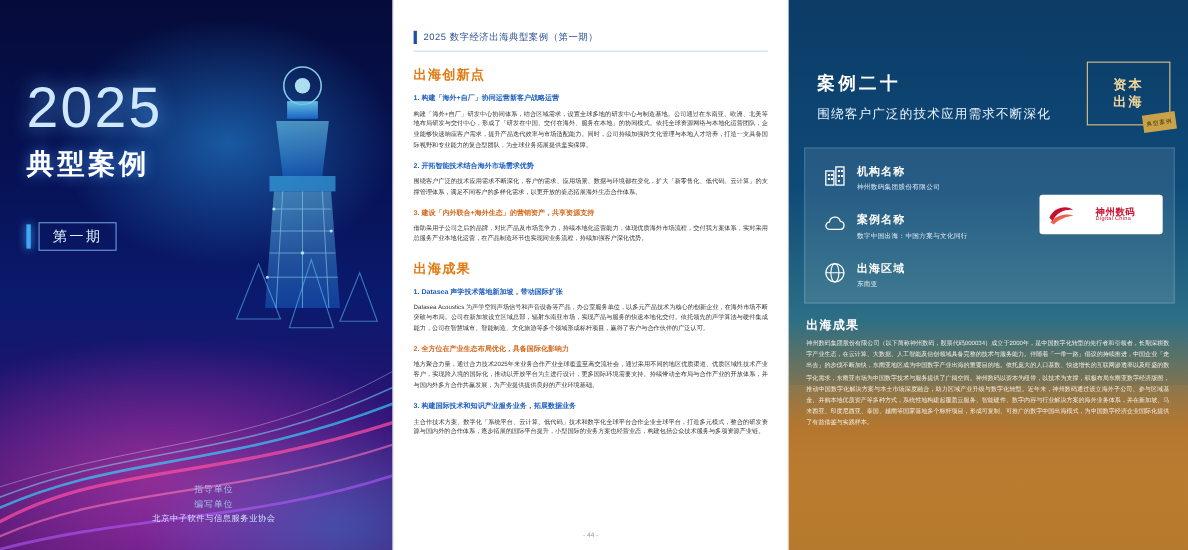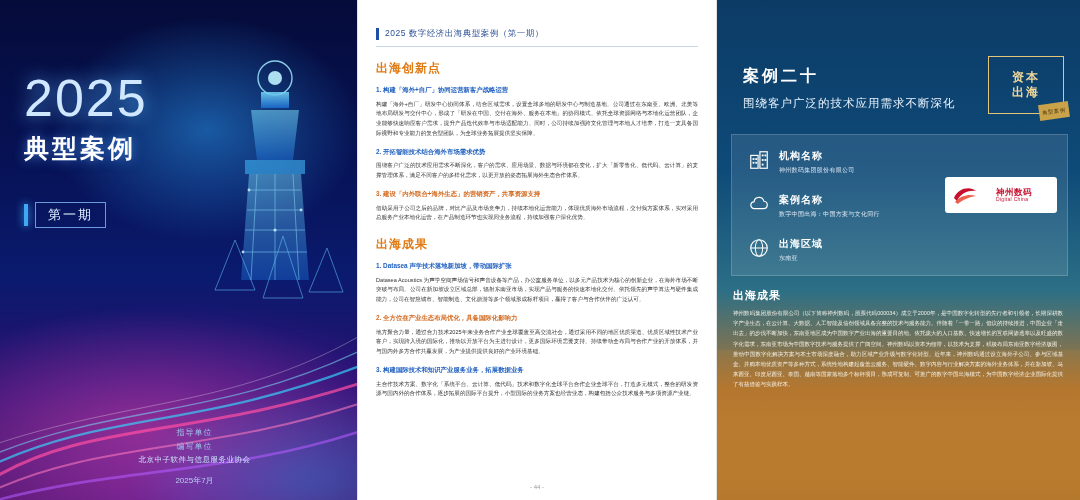--- a/index.html
+++ b/index.html
@@ -197,21 +197,20 @@
 
     <div class="issue-wrap">
       <div class="issue-bar"></div>
       <div class="issue-box">第一期</div>
     </div>
 
     <div class="cover-foot">
       <div class="cf-label">指导单位</div>
       <div class="cf-label">编写单位</div>
       <div class="cf-orgs">北京中子软件与信息服务业协会</div>
-      <div class="cf-date">2025年7月</div>
     </div>
   </section>
 
   <section class="page">
     <div class="page-head">
       <div class="bar"></div>
       <div class="txt">2025 数字经济出海典型案例（第一期）</div>
     </div>
     <div class="page-rule"></div>
 

